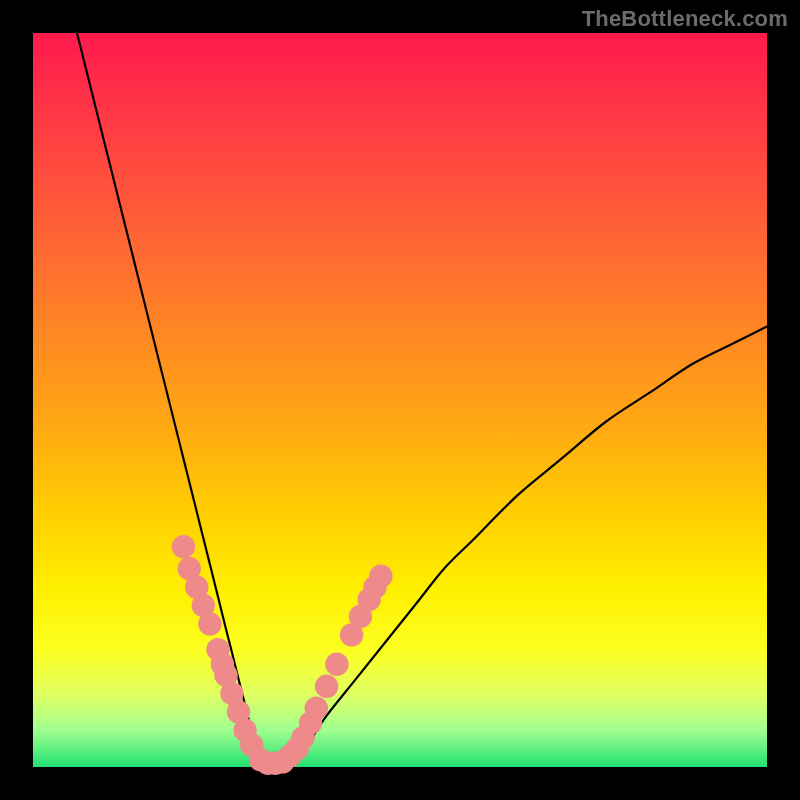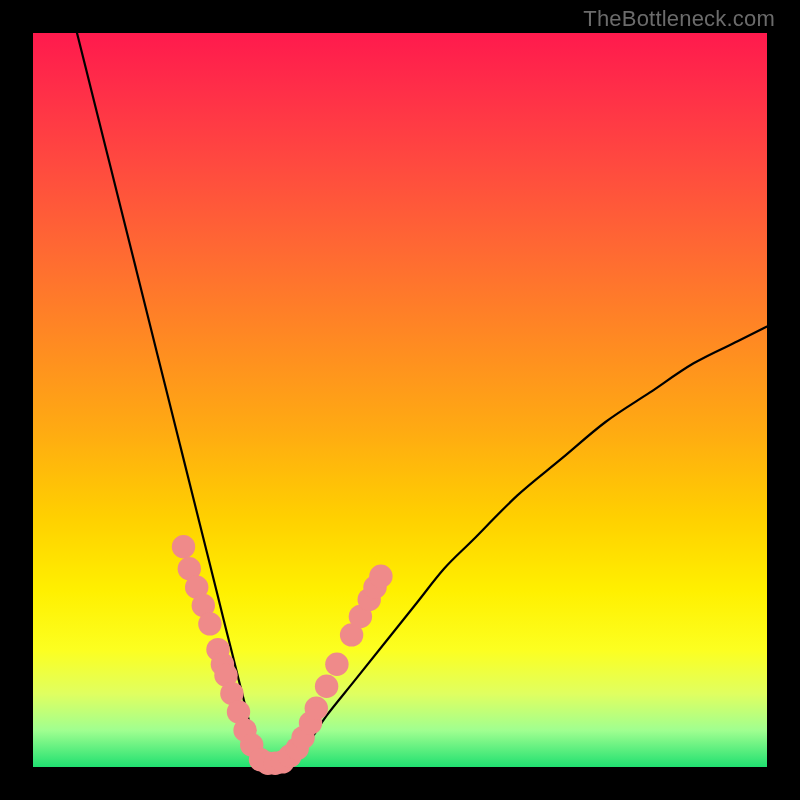--- a/index.html
+++ b/index.html
@@ -35,25 +35,26 @@
       #fff000 76%,
       #fcff20 84%,
       #e0ff60 90%,
       #a0ff90 95%,
       #20e070 100%
     );
   }
   .watermark {
     position: absolute;
     top: 6px;
-    right: 25px;
+    right: 12px;
     color: #6b6b6b;
     font-size: 22px;
     letter-spacing: 0.2px;
     z-index: 10;
+    font-weight: bold;
   }
   svg.overlay {
     position: absolute;
     left: 0;
     top: 0;
     width: 734px;
     height: 734px;
     overflow: visible;
   }
 </style>

